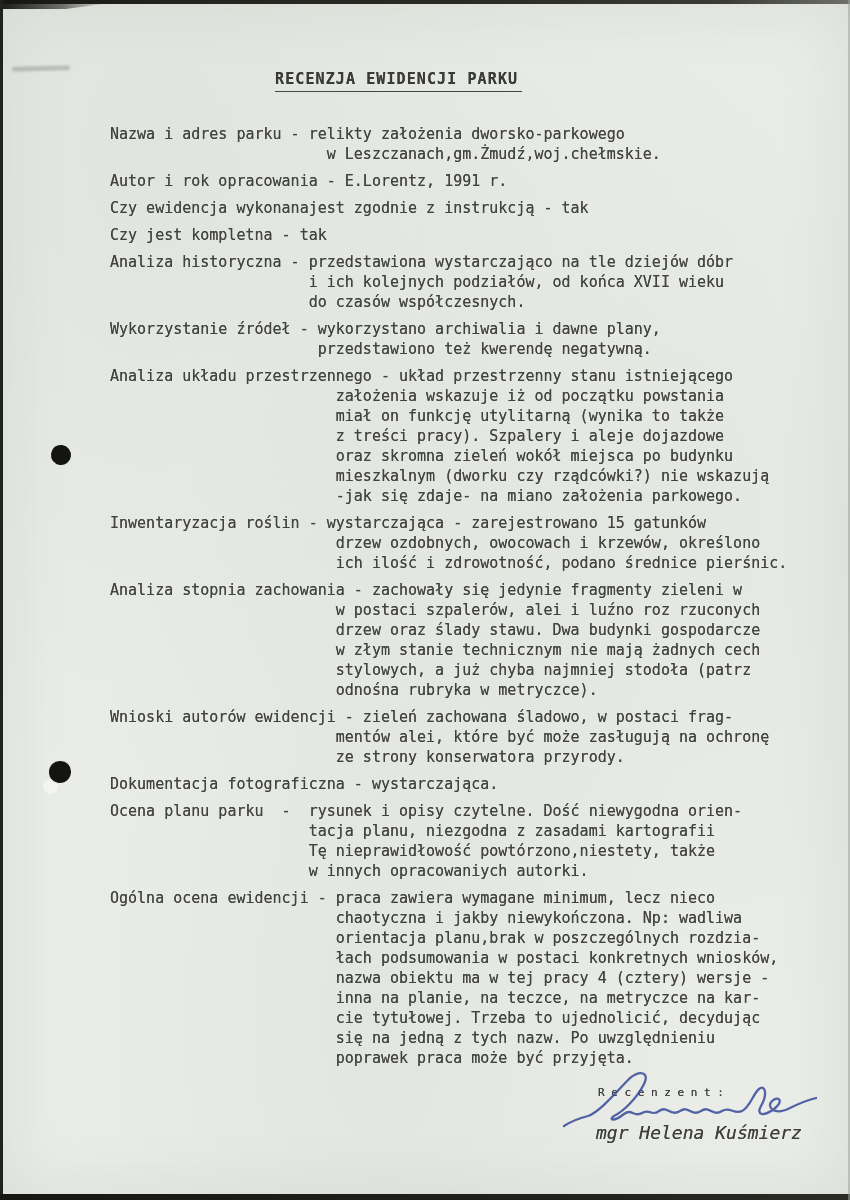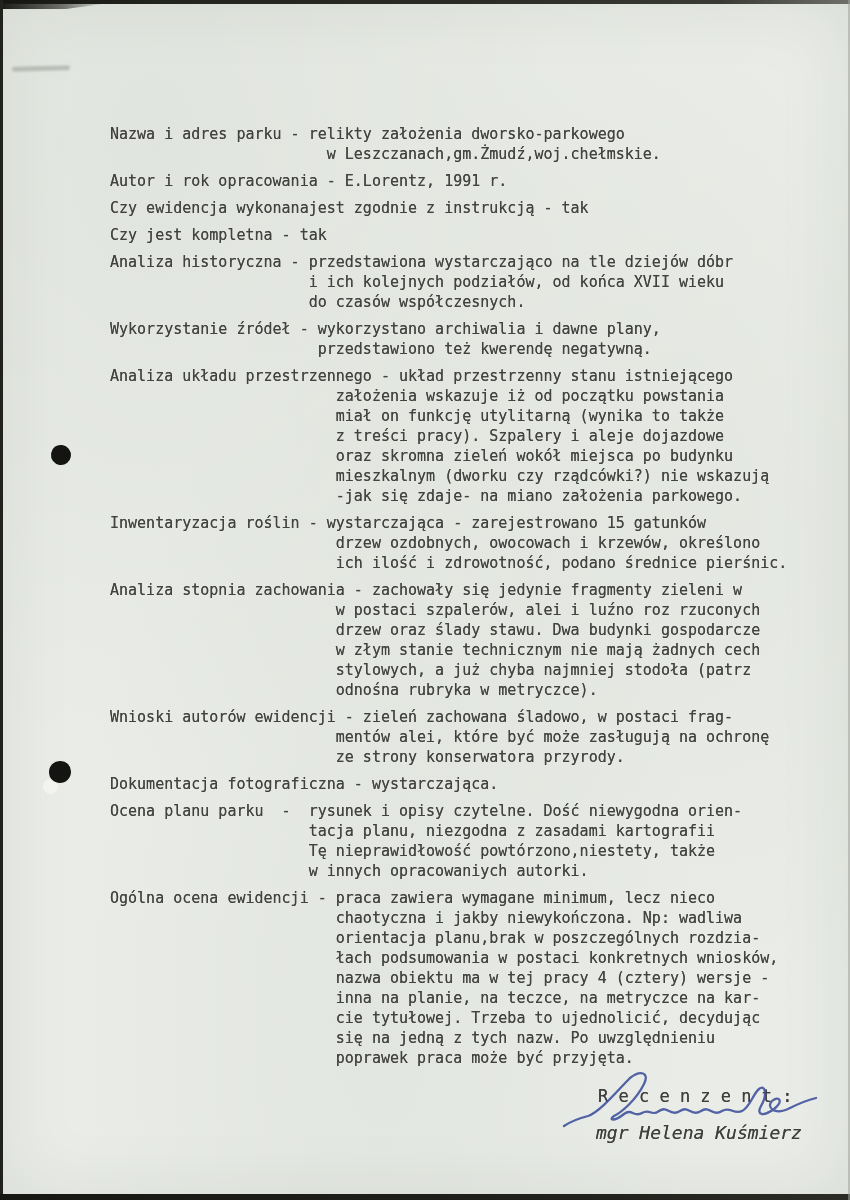--- a/index.html
+++ b/index.html
@@ -50,21 +50,21 @@
     font-size:15px;line-height:20px;
     color:#424241;
     text-shadow:0 0 .5px rgba(62,62,60,.75);
     white-space:pre;
   }
   .section{margin-bottom:7px;}
   .line{white-space:pre;}
 
   .recenzent-label{
     position:absolute;left:598px;top:1086px;
-    font-size:17px;color:#3e3e3c;white-space:pre;
+    font-size:11px;color:#3e3e3c;white-space:pre;
     text-shadow:0 0 .5px rgba(55,55,53,.8);
   }
   .signature-name{
     position:absolute;left:596px;top:1122px;
     font-size:18px;color:#3e3e3c;white-space:pre;
     text-shadow:0 0 .5px rgba(55,55,53,.8);
     font-style:italic;
   }
   .signature-svg{position:absolute;left:560px;top:1068px;width:270px;height:72px;}
 </style>
@@ -78,20 +78,21 @@
   <div class="edge-left"></div>
   <div class="edge-bottom"></div>
   <div class="edge-right"></div>
 
   <div class="smudge"></div>
 
   <div class="white-spot"></div>
   <div class="punch-hole hole-1"></div>
   <div class="punch-hole hole-2"></div>
 
+  <div class="title">RECENZJA EWIDENCJI PARKU</div>
 
   <div class="doc-body"><div class="section"><div class="line">Nazwa i adres parku - relikty założenia dworsko-parkowego</div><div class="line">                        w Leszczanach,gm.Żmudź,woj.chełmskie.</div></div><div class="section"><div class="line">Autor i rok opracowania - E.Lorentz, 1991 r.</div></div><div class="section"><div class="line">Czy ewidencja wykonanajest zgodnie z instrukcją - tak</div></div><div class="section"><div class="line">Czy jest kompletna - tak</div></div><div class="section"><div class="line">Analiza historyczna - przedstawiona wystarczająco na tle dziejów dóbr</div><div class="line">                      i ich kolejnych podziałów, od końca XVII wieku</div><div class="line">                      do czasów współczesnych.</div></div><div class="section"><div class="line">Wykorzystanie źródeł - wykorzystano archiwalia i dawne plany,</div><div class="line">                       przedstawiono też kwerendę negatywną.</div></div><div class="section"><div class="line">Analiza układu przestrzennego - układ przestrzenny stanu istniejącego</div><div class="line">                         założenia wskazuje iż od początku powstania</div><div class="line">                         miał on funkcję utylitarną (wynika to także</div><div class="line">                         z treści pracy). Szpalery i aleje dojazdowe</div><div class="line">                         oraz skromna zieleń wokół miejsca po budynku</div><div class="line">                         mieszkalnym (dworku czy rządcówki?) nie wskazują</div><div class="line">                         -jak się zdaje- na miano założenia parkowego.</div></div><div class="section"><div class="line">Inwentaryzacja roślin - wystarczająca - zarejestrowano 15 gatunków</div><div class="line">                         drzew ozdobnych, owocowach i krzewów, określono</div><div class="line">                         ich ilość i zdrowotność, podano średnice pierśnic.</div></div><div class="section"><div class="line">Analiza stopnia zachowania - zachowały się jedynie fragmenty zieleni w</div><div class="line">                         w postaci szpalerów, alei i luźno roz rzuconych</div><div class="line">                         drzew oraz ślady stawu. Dwa budynki gospodarcze</div><div class="line">                         w złym stanie technicznym nie mają żadnych cech</div><div class="line">                         stylowych, a już chyba najmniej stodoła (patrz</div><div class="line">                         odnośna rubryka w metryczce).</div></div><div class="section"><div class="line">Wnioski autorów ewidencji - zieleń zachowana śladowo, w postaci frag-</div><div class="line">                         mentów alei, które być może zasługują na ochronę</div><div class="line">                         ze strony konserwatora przyrody.</div></div><div class="section"><div class="line">Dokumentacja fotograficzna - wystarczająca.</div></div><div class="section"><div class="line">Ocena planu parku  -  rysunek i opisy czytelne. Dość niewygodna orien-</div><div class="line">                      tacja planu, niezgodna z zasadami kartografii</div><div class="line">                      Tę nieprawidłowość powtórzono,niestety, także</div><div class="line">                      w innych opracowaniych autorki.</div></div><div class="section"><div class="line">Ogólna ocena ewidencji - praca zawiera wymagane minimum, lecz nieco</div><div class="line">                         chaotyczna i jakby niewykończona. Np: wadliwa</div><div class="line">                         orientacja planu,brak w poszczególnych rozdzia-</div><div class="line">                         łach podsumowania w postaci konkretnych wniosków,</div><div class="line">                         nazwa obiektu ma w tej pracy 4 (cztery) wersje -</div><div class="line">                         inna na planie, na teczce, na metryczce na kar-</div><div class="line">                         cie tytułowej. Trzeba to ujednolicić, decydując</div><div class="line">                         się na jedną z tych nazw. Po uwzględnieniu</div><div class="line">                         poprawek praca może być przyjęta.</div></div></div>
 
   <div class="recenzent-label">R e c e n z e n t :</div>
 
   <svg class="signature-svg" viewBox="0 0 270 72" xmlns="http://www.w3.org/2000/svg">
     <path d="M 4,58 C 10,54 20,50 28,48
              C 40,44 58,22 70,10
              C 80,2 90,4 84,16
              C 76,32 62,44 54,48

